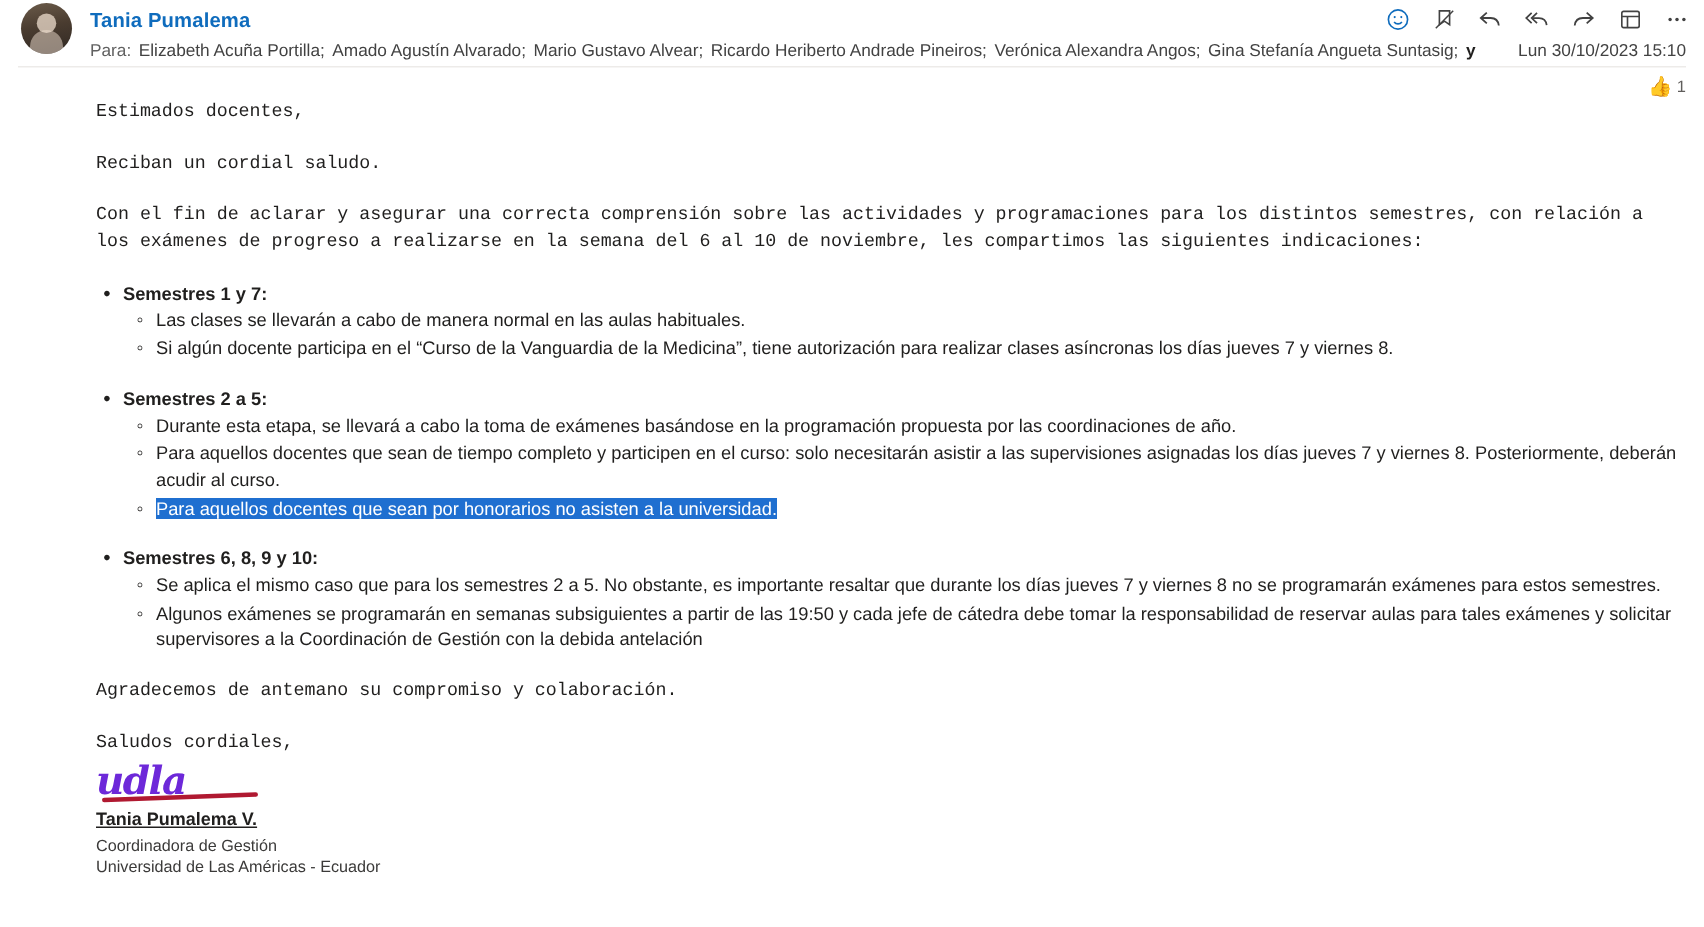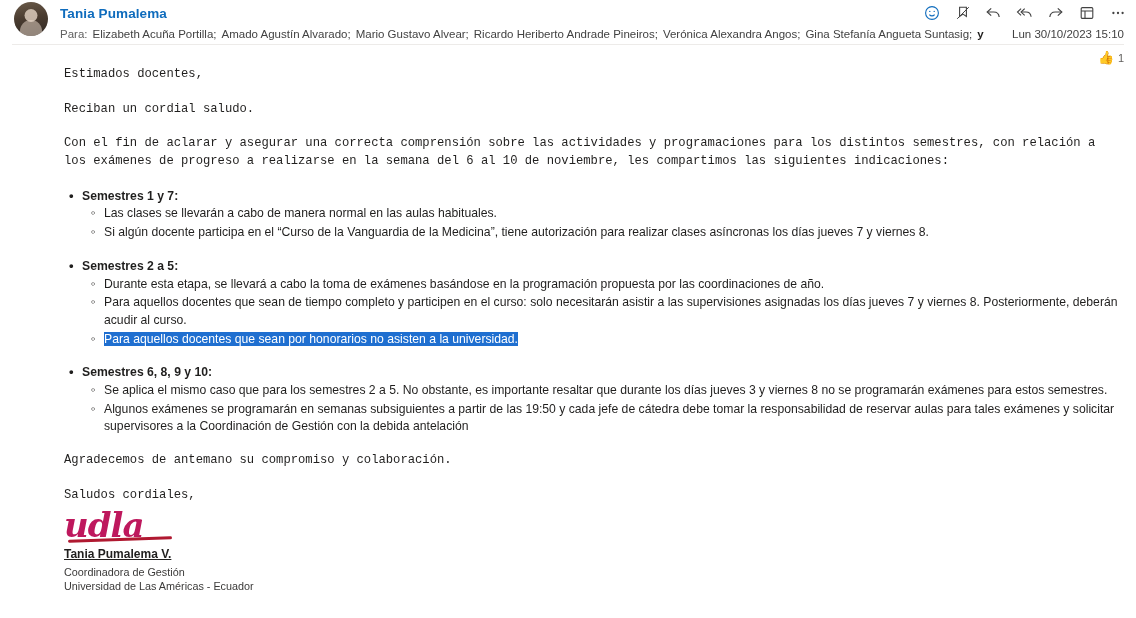--- a/index.html
+++ b/index.html
@@ -168,22 +168,22 @@
     background: #1f6fd0;
     color: #ffffff;
   }
 
   .sig-close { margin: 0 0 2px 0; }
   .logo-script {
     margin: 2px 0 4px 0;
     font-family: "DejaVu Serif", serif;
     font-style: italic;
     font-weight: bold;
-    font-size: 34px;
-    color: #be185d;
+    font-size: 26px;
+    color: #6d28d9;
     letter-spacing: -1px;
     line-height: 1;
     position: relative;
     display: inline-block;
     padding-right: 12px;
   }
   .logo-script::after {
     content: "";
     position: absolute;
     left: 4px; bottom: 1px;
@@ -302,21 +302,21 @@
           <li><span>Para aquellos docentes que sean de tiempo completo y participen en el curso: solo necesitarán asistir a las supervisiones asignadas los días jueves 7 y viernes 8. Posteriormente, deberán acudir al curso.</span></li>
           <li><span class="hl">Para aquellos docentes que sean por honorarios no asisten a la universidad.</span></li>
         </ul>
       </li>
     </ul>
 
     <ul class="lvl1">
       <li>
         <span class="txt bold">Semestres 6, 8, 9 y 10:</span>
         <ul class="lvl2">
-          <li><span>Se aplica el mismo caso que para los semestres 2 a 5. No obstante, es importante resaltar que durante los días jueves 3 y viernes 8 no se programarán exámenes para estos semestres.</span></li>
+          <li><span>Se aplica el mismo caso que para los semestres 2 a 5. No obstante, es importante resaltar que durante los días jueves 7 y viernes 8 no se programarán exámenes para estos semestres.</span></li>
           <li><span>Algunos exámenes se programarán en semanas subsiguientes a partir de las 19:50 y cada jefe de cátedra debe tomar la responsabilidad de reservar aulas para tales exámenes y solicitar supervisores a la Coordinación de Gestión con la debida antelación</span></li>
         </ul>
       </li>
     </ul>
 
     <p class="p">Agradecemos de antemano su compromiso y colaboración.</p>
     <p class="p sig-close">Saludos cordiales,</p>
 
     <div>
       <div class="logo-script">udla</div>

